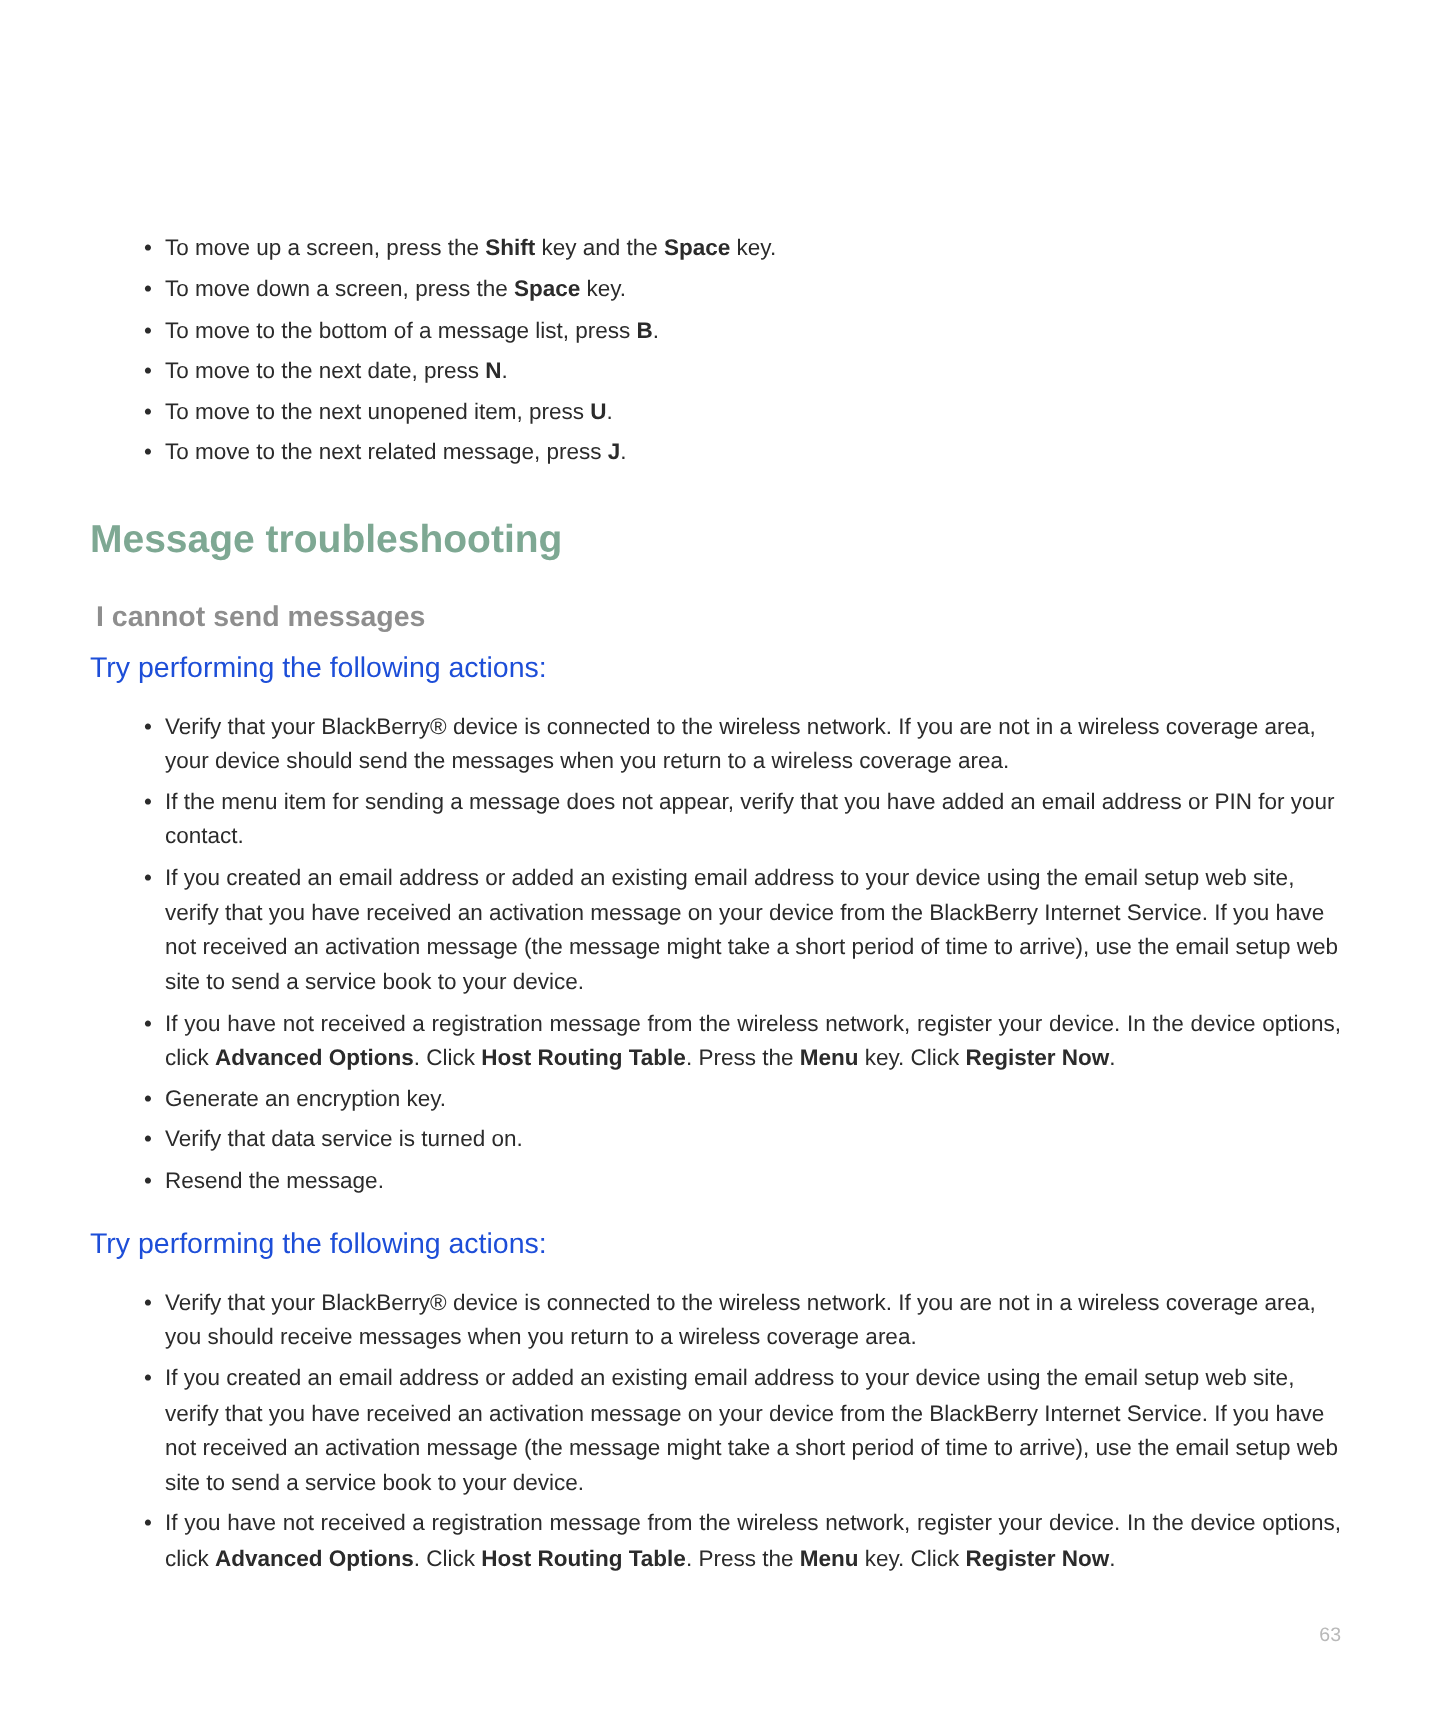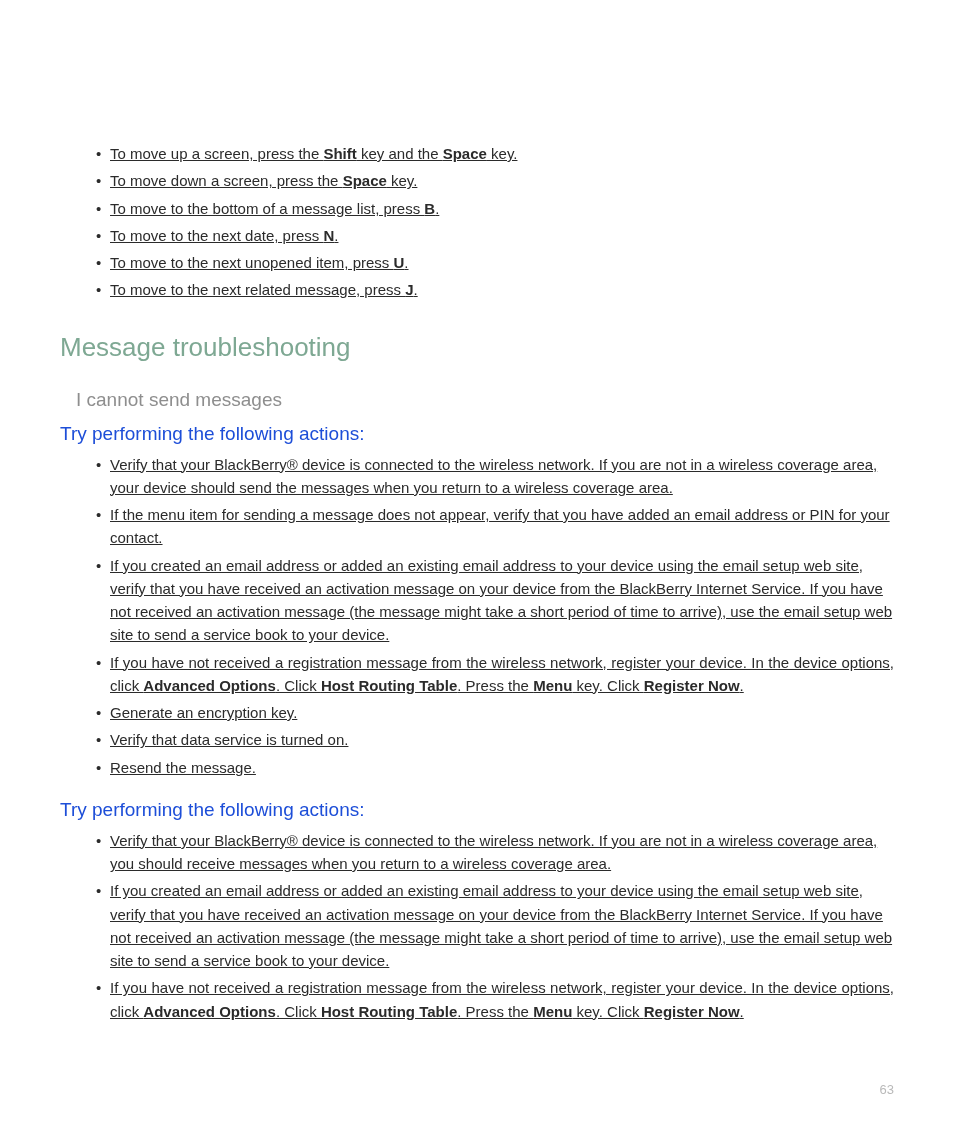--- a/index.html
+++ b/index.html
@@ -12,52 +12,51 @@
   }
   .page {
     box-sizing: border-box;
     width: 954px;
     min-height: 1145px;
     padding: 138px 60px 60px 60px;
     position: relative;
   }
   ul.shortcuts, ul.steps {
     list-style: none;
-    margin: 4px 0 20px 0;
+    margin: 16px 0 20px 0;
     padding: 0 0 0 50px;
-    text-decoration: underline;
   }
   ul.shortcuts li, ul.steps li {
     position: relative;
     font-size: 15px;
     line-height: 1.55;
     margin: 0 0 4px 0;
     padding-left: 0;
     color: #2b2b2b;
   }
   ul.shortcuts li::before, ul.steps li::before {
     content: "•";
     position: absolute;
     left: -14px;
     top: 0;
     color: #2b2b2b;
     font-size: 15px;
   }
   .b { font-weight: 700; }
   h1.section {
     font-size: 26px;
-    font-weight: 400;
+    font-weight: 700;
     color: #7ea893;
     margin: 30px 0 26px 0;
   }
   h2.subsection {
     font-size: 19px;
-    font-weight: 400;
+    font-weight: 700;
     color: #8e8e8e;
-    margin: 18px 0 12px 16px;
+    margin: 18px 0 12px 4px;
   }
   p.intro {
     font-size: 19px;
     margin: 0 0 8px 0;
     color: #1d4ed8;
   }
   .page-num {
     position: absolute;
     bottom: 48px;
     right: 60px;

